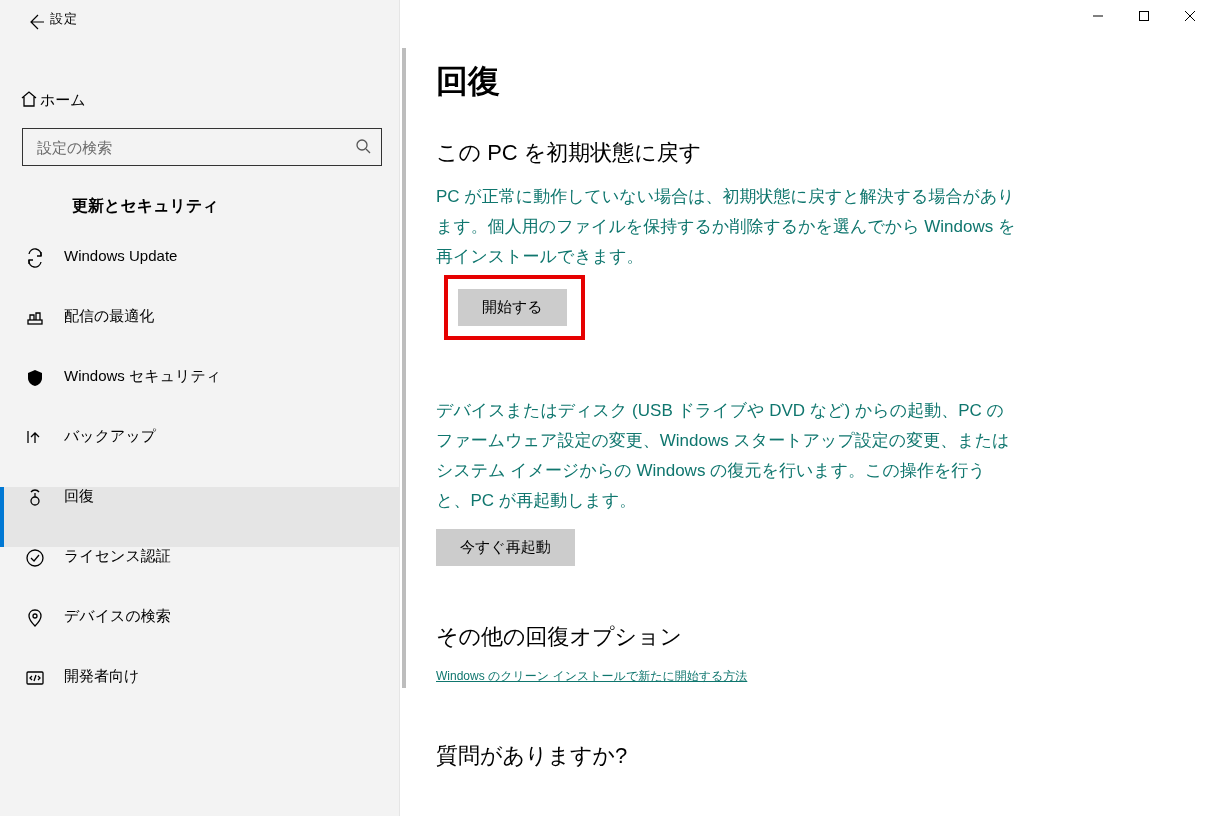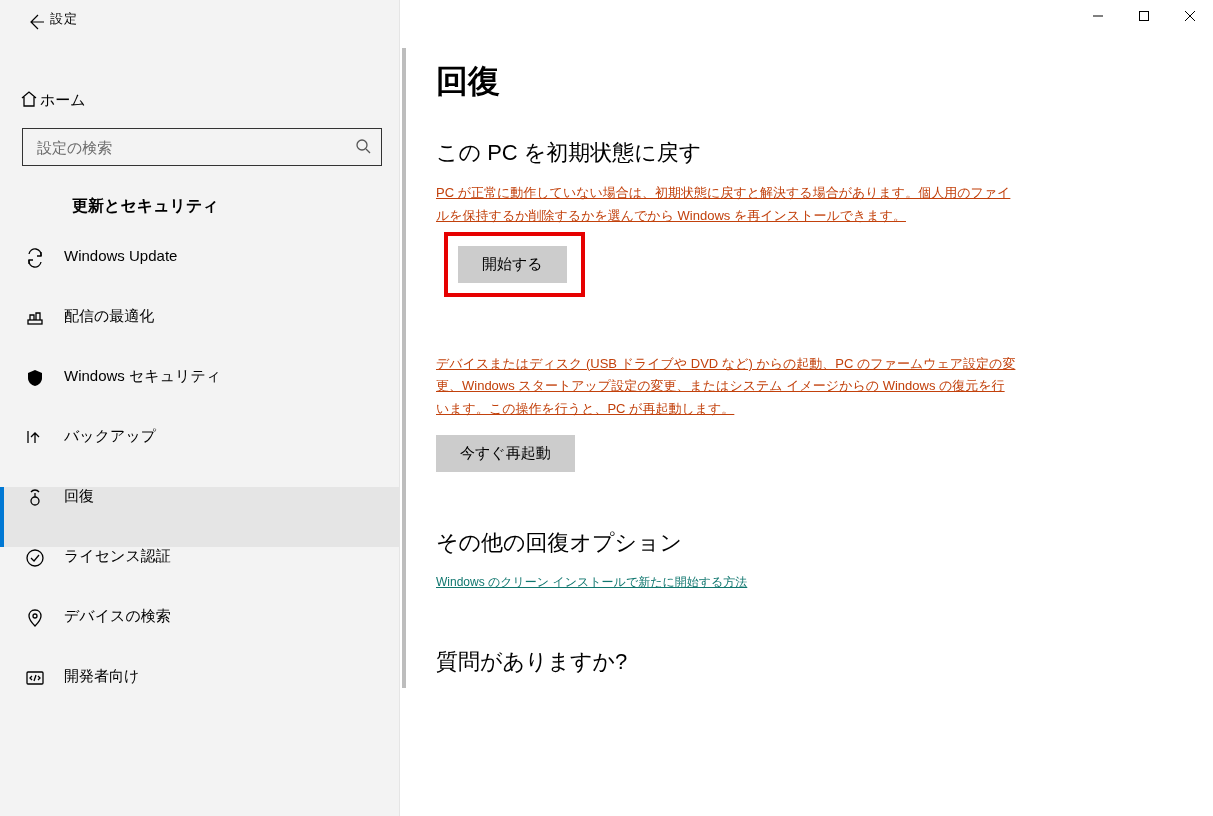--- a/index.html
+++ b/index.html
@@ -110,22 +110,22 @@
     flex: 1; height: 100%; padding: 60px 36px 0 36px;
     overflow: hidden; position: relative;
   }
   .page-title {
     font-size: 32px; font-weight: 600; margin-bottom: 34px;
   }
   .section-title {
     font-size: 22px; font-weight: 400; margin-bottom: 14px;
   }
   .section-body {
-    font-size: 13px; line-height: 1.75; max-width: 580px;
-    color: #c2410c; margin-bottom: 14px; text-decoration: underline;
+    font-size: 17px; line-height: 1.75; max-width: 580px;
+    color: #0f766e; margin-bottom: 14px;
   }
   .btn {
     display: inline-block;
     background: #cccccc; border: none;
     padding: 9px 24px; font-size: 15px;
     font-family: inherit;
     color: #000;
   }
   .highlight-box {
     display: inline-block; border: 4px solid #e60000;

